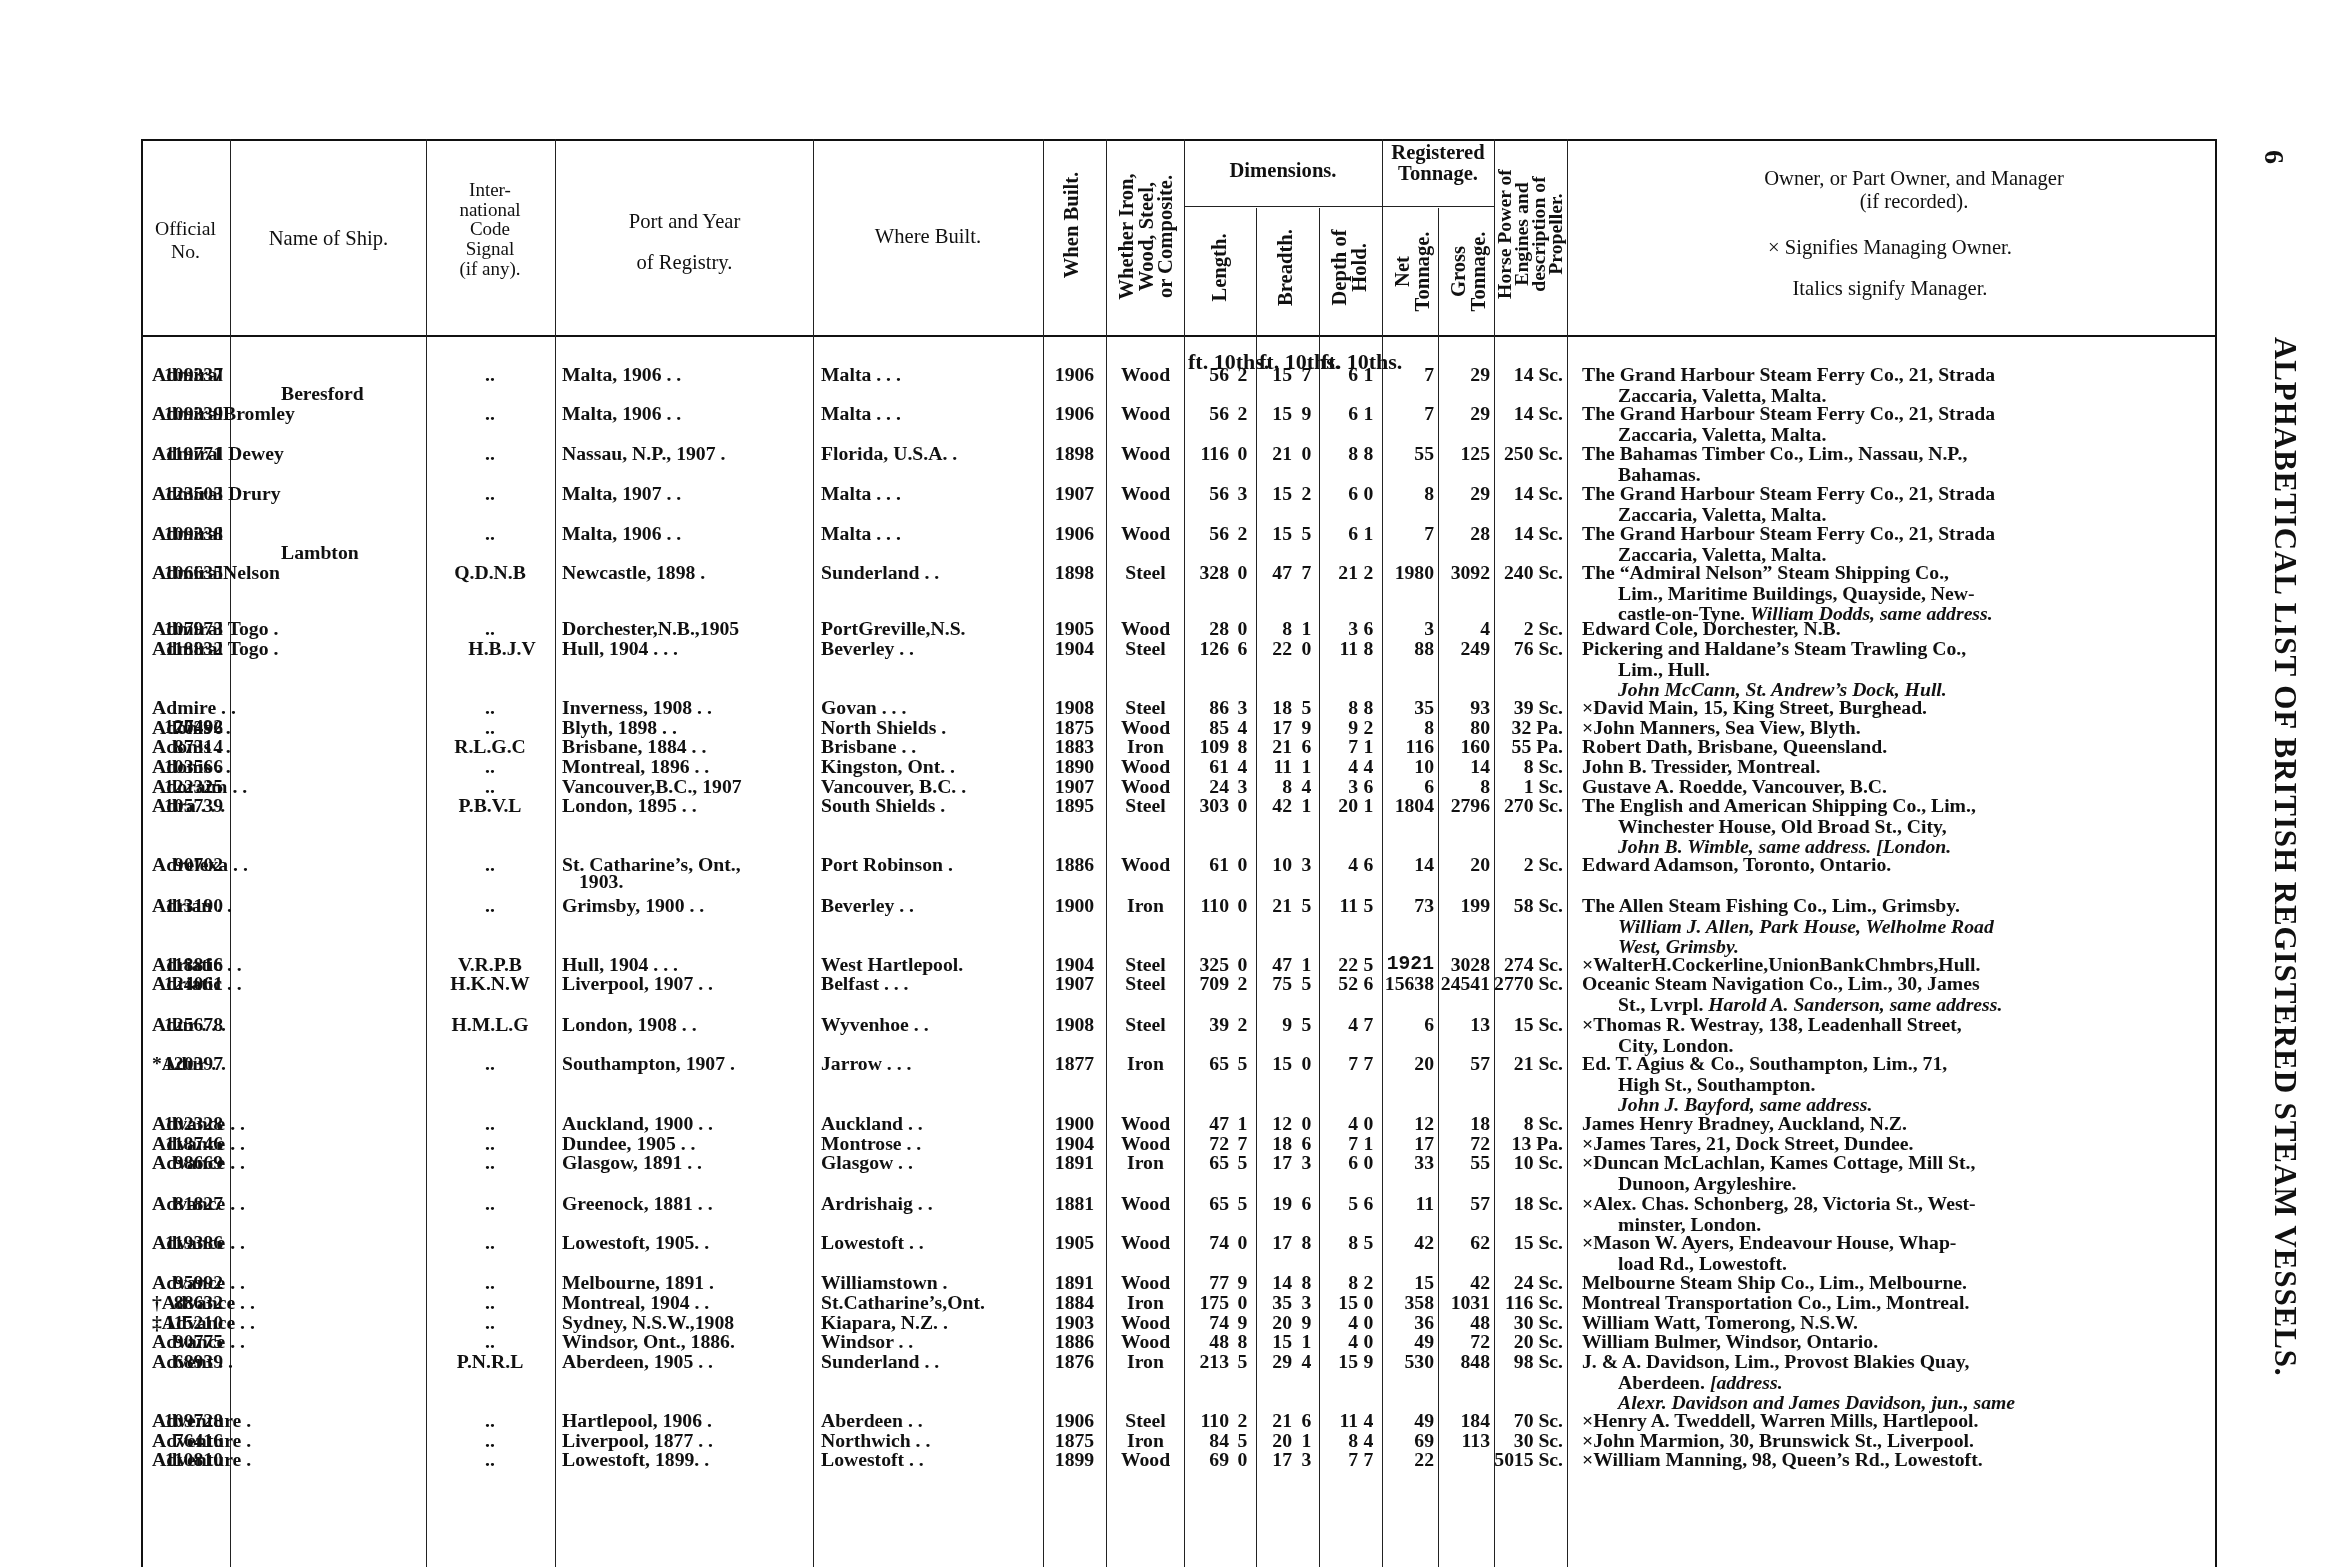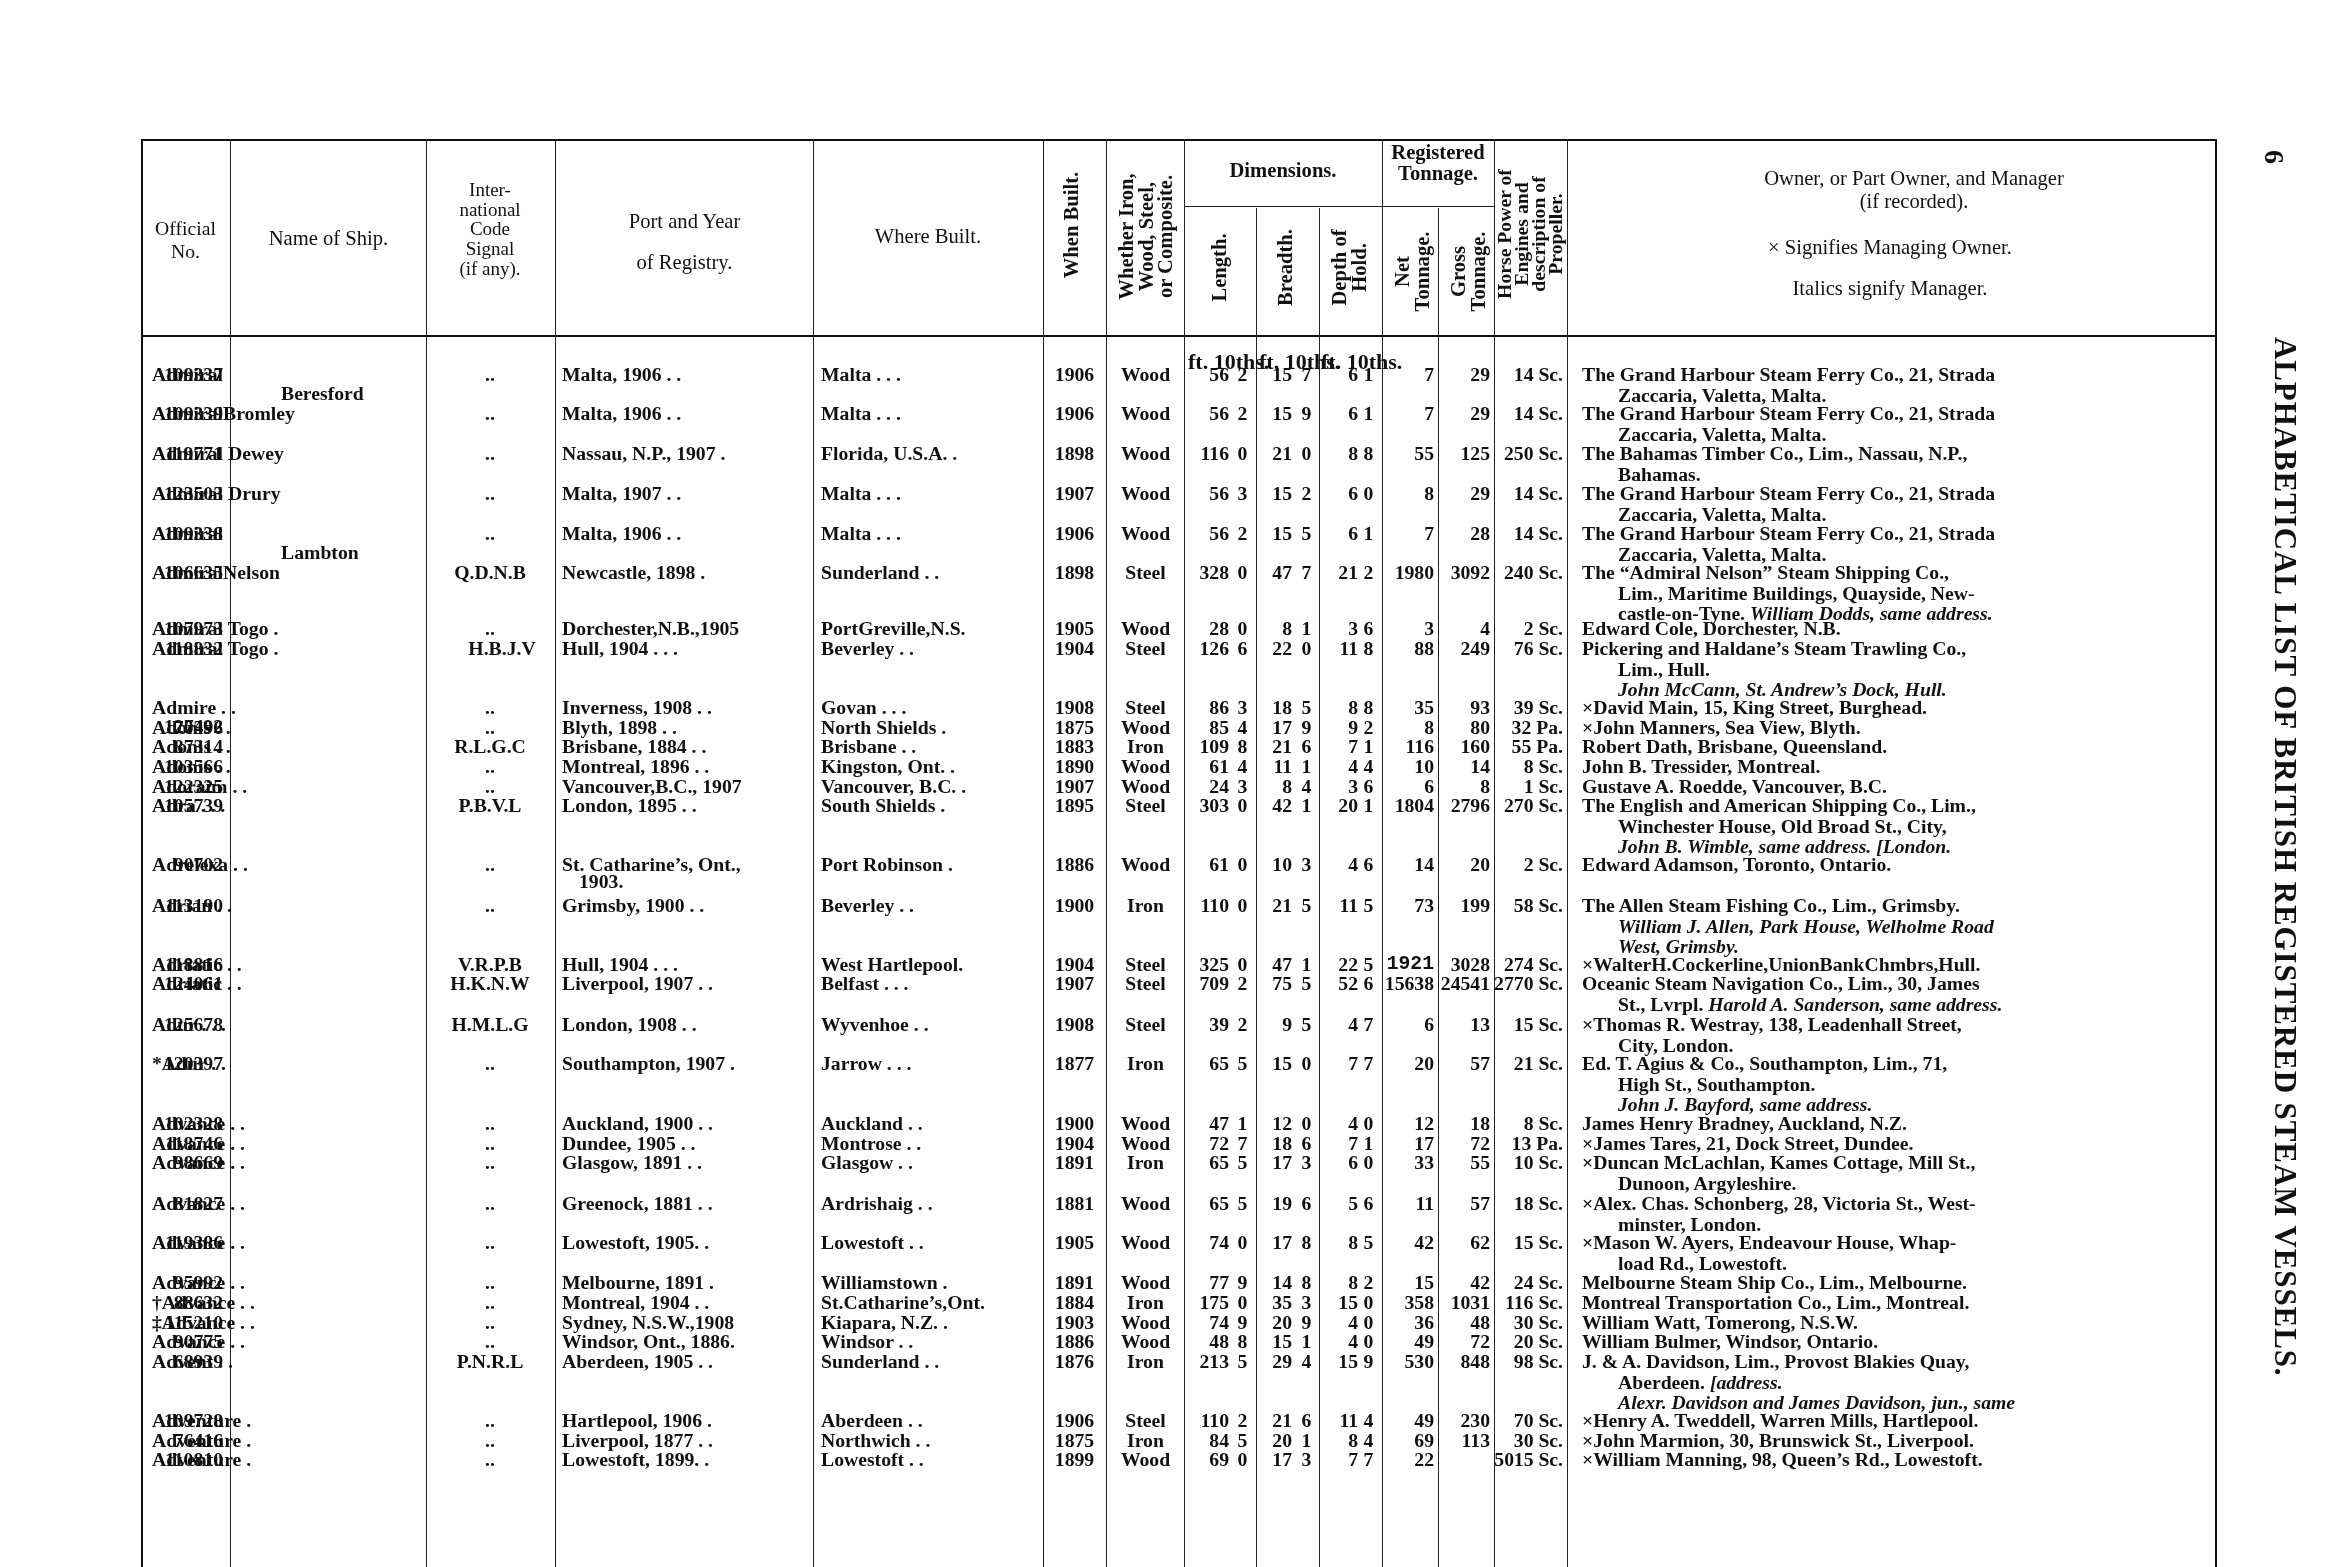--- a/index.html
+++ b/index.html
@@ -675,21 +675,21 @@
     <div class="cell " style="left: 821px; top: 1410px; width: 217px;">Aberdeen   .   .</div>
     <div class="cell c" style="left: 1043px; top: 1410px; width: 63px;">1906</div>
     <div class="cell c" style="left: 1106px; top: 1410px; width: 79px;">Steel</div>
     <div class="cell r" style="left: 1184px; top: 1410px; width: 45px;">110</div>
     <div class="cell c" style="left: 1233px; top: 1410px; width: 19px;">2</div>
     <div class="cell r" style="left: 1256px; top: 1410px; width: 36px;">21</div>
     <div class="cell c" style="left: 1297px; top: 1410px; width: 19px;">6</div>
     <div class="cell r" style="left: 1319px; top: 1410px; width: 39px;">11</div>
     <div class="cell c" style="left: 1359px; top: 1410px; width: 19px;">4</div>
     <div class="cell r" style="left: 1382px; top: 1410px; width: 52px;">49</div>
-    <div class="cell r" style="left: 1438px; top: 1410px; width: 52px;">230</div>
+    <div class="cell r" style="left: 1438px; top: 1410px; width: 52px;">184</div>
     <div class="cell r" style="left: 1494px; top: 1410px; width: 69px;">70 Sc.</div>
     <div class="owner" style="top: 1410px;">
       <span class="ln">×Henry A. Tweddell, Warren Mills, Hartlepool.</span>
     </div>
     <div class="cell r" style="left: 141px; top: 1430px; width: 82px;">76416</div>
     <div class="cell " style="left: 152px; top: 1430px;">Adventure   .</div>
     <div class="cell c" style="left: 426px; top: 1430px; width: 128px;">..</div>
     <div class="cell " style="left: 562px; top: 1430px; width: 245px;">Liverpool, 1877 .   .</div>
     <div class="cell " style="left: 821px; top: 1430px; width: 217px;">Northwich   .   .</div>
     <div class="cell c" style="left: 1043px; top: 1430px; width: 63px;">1875</div>

